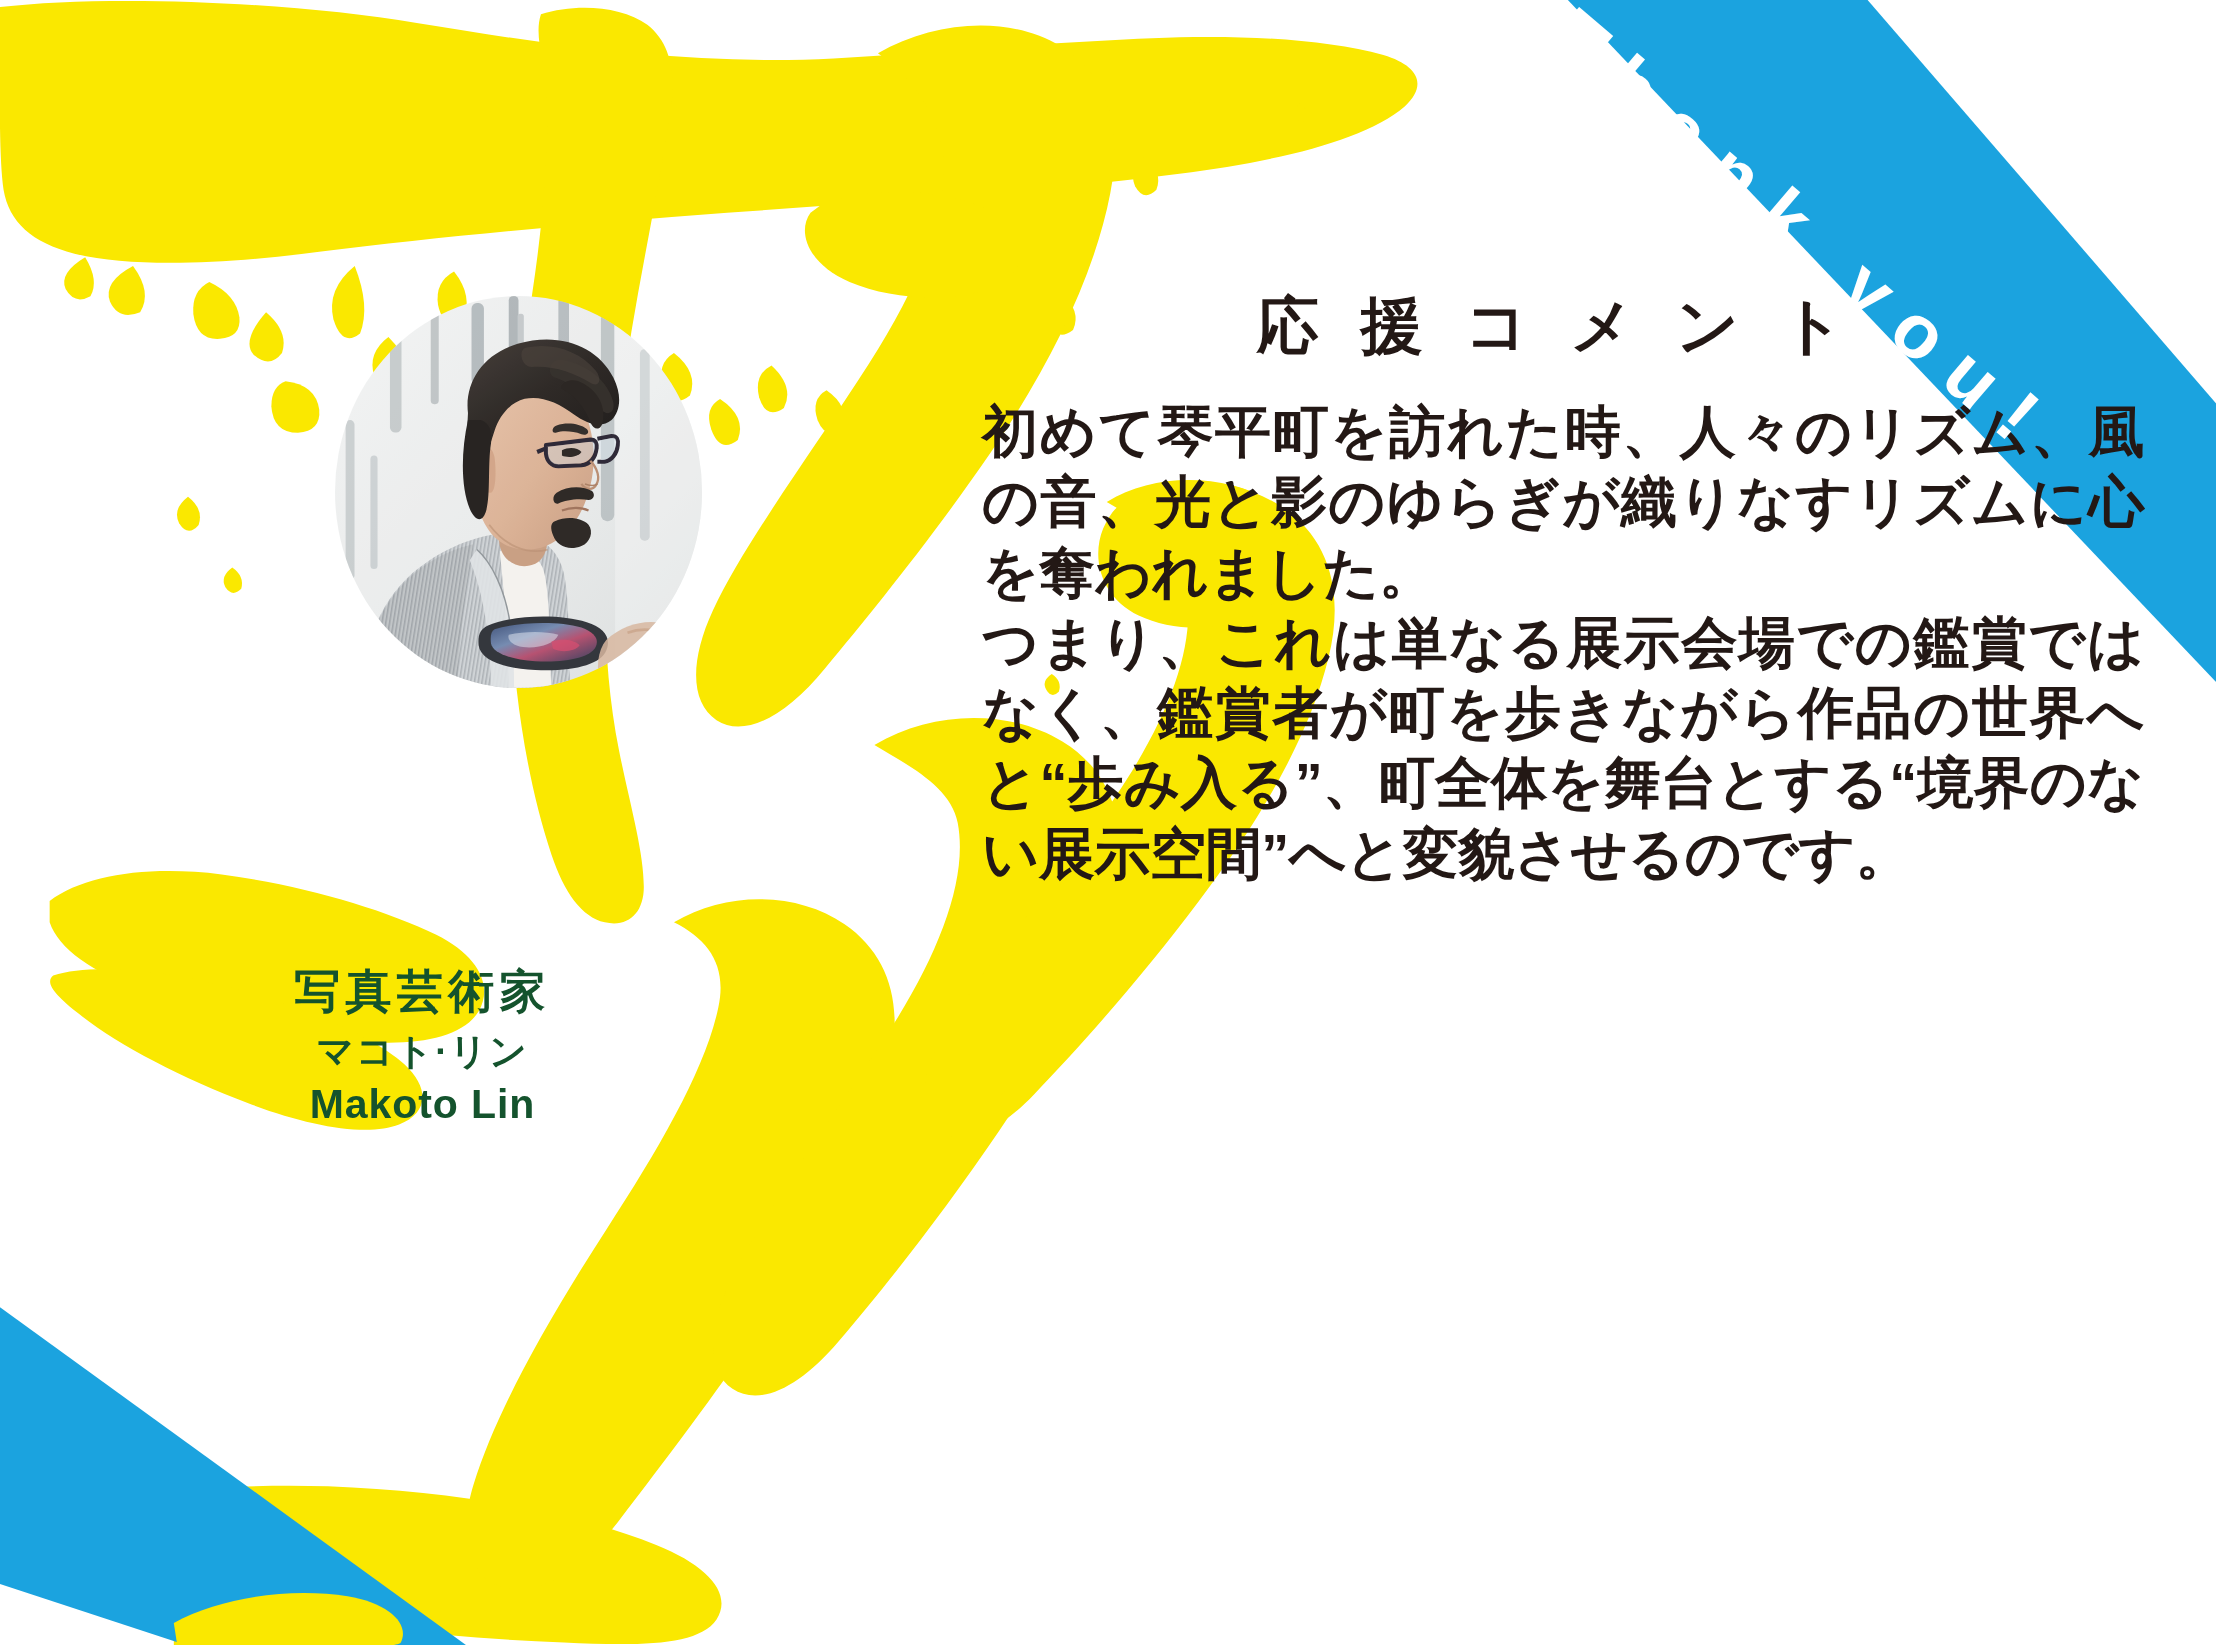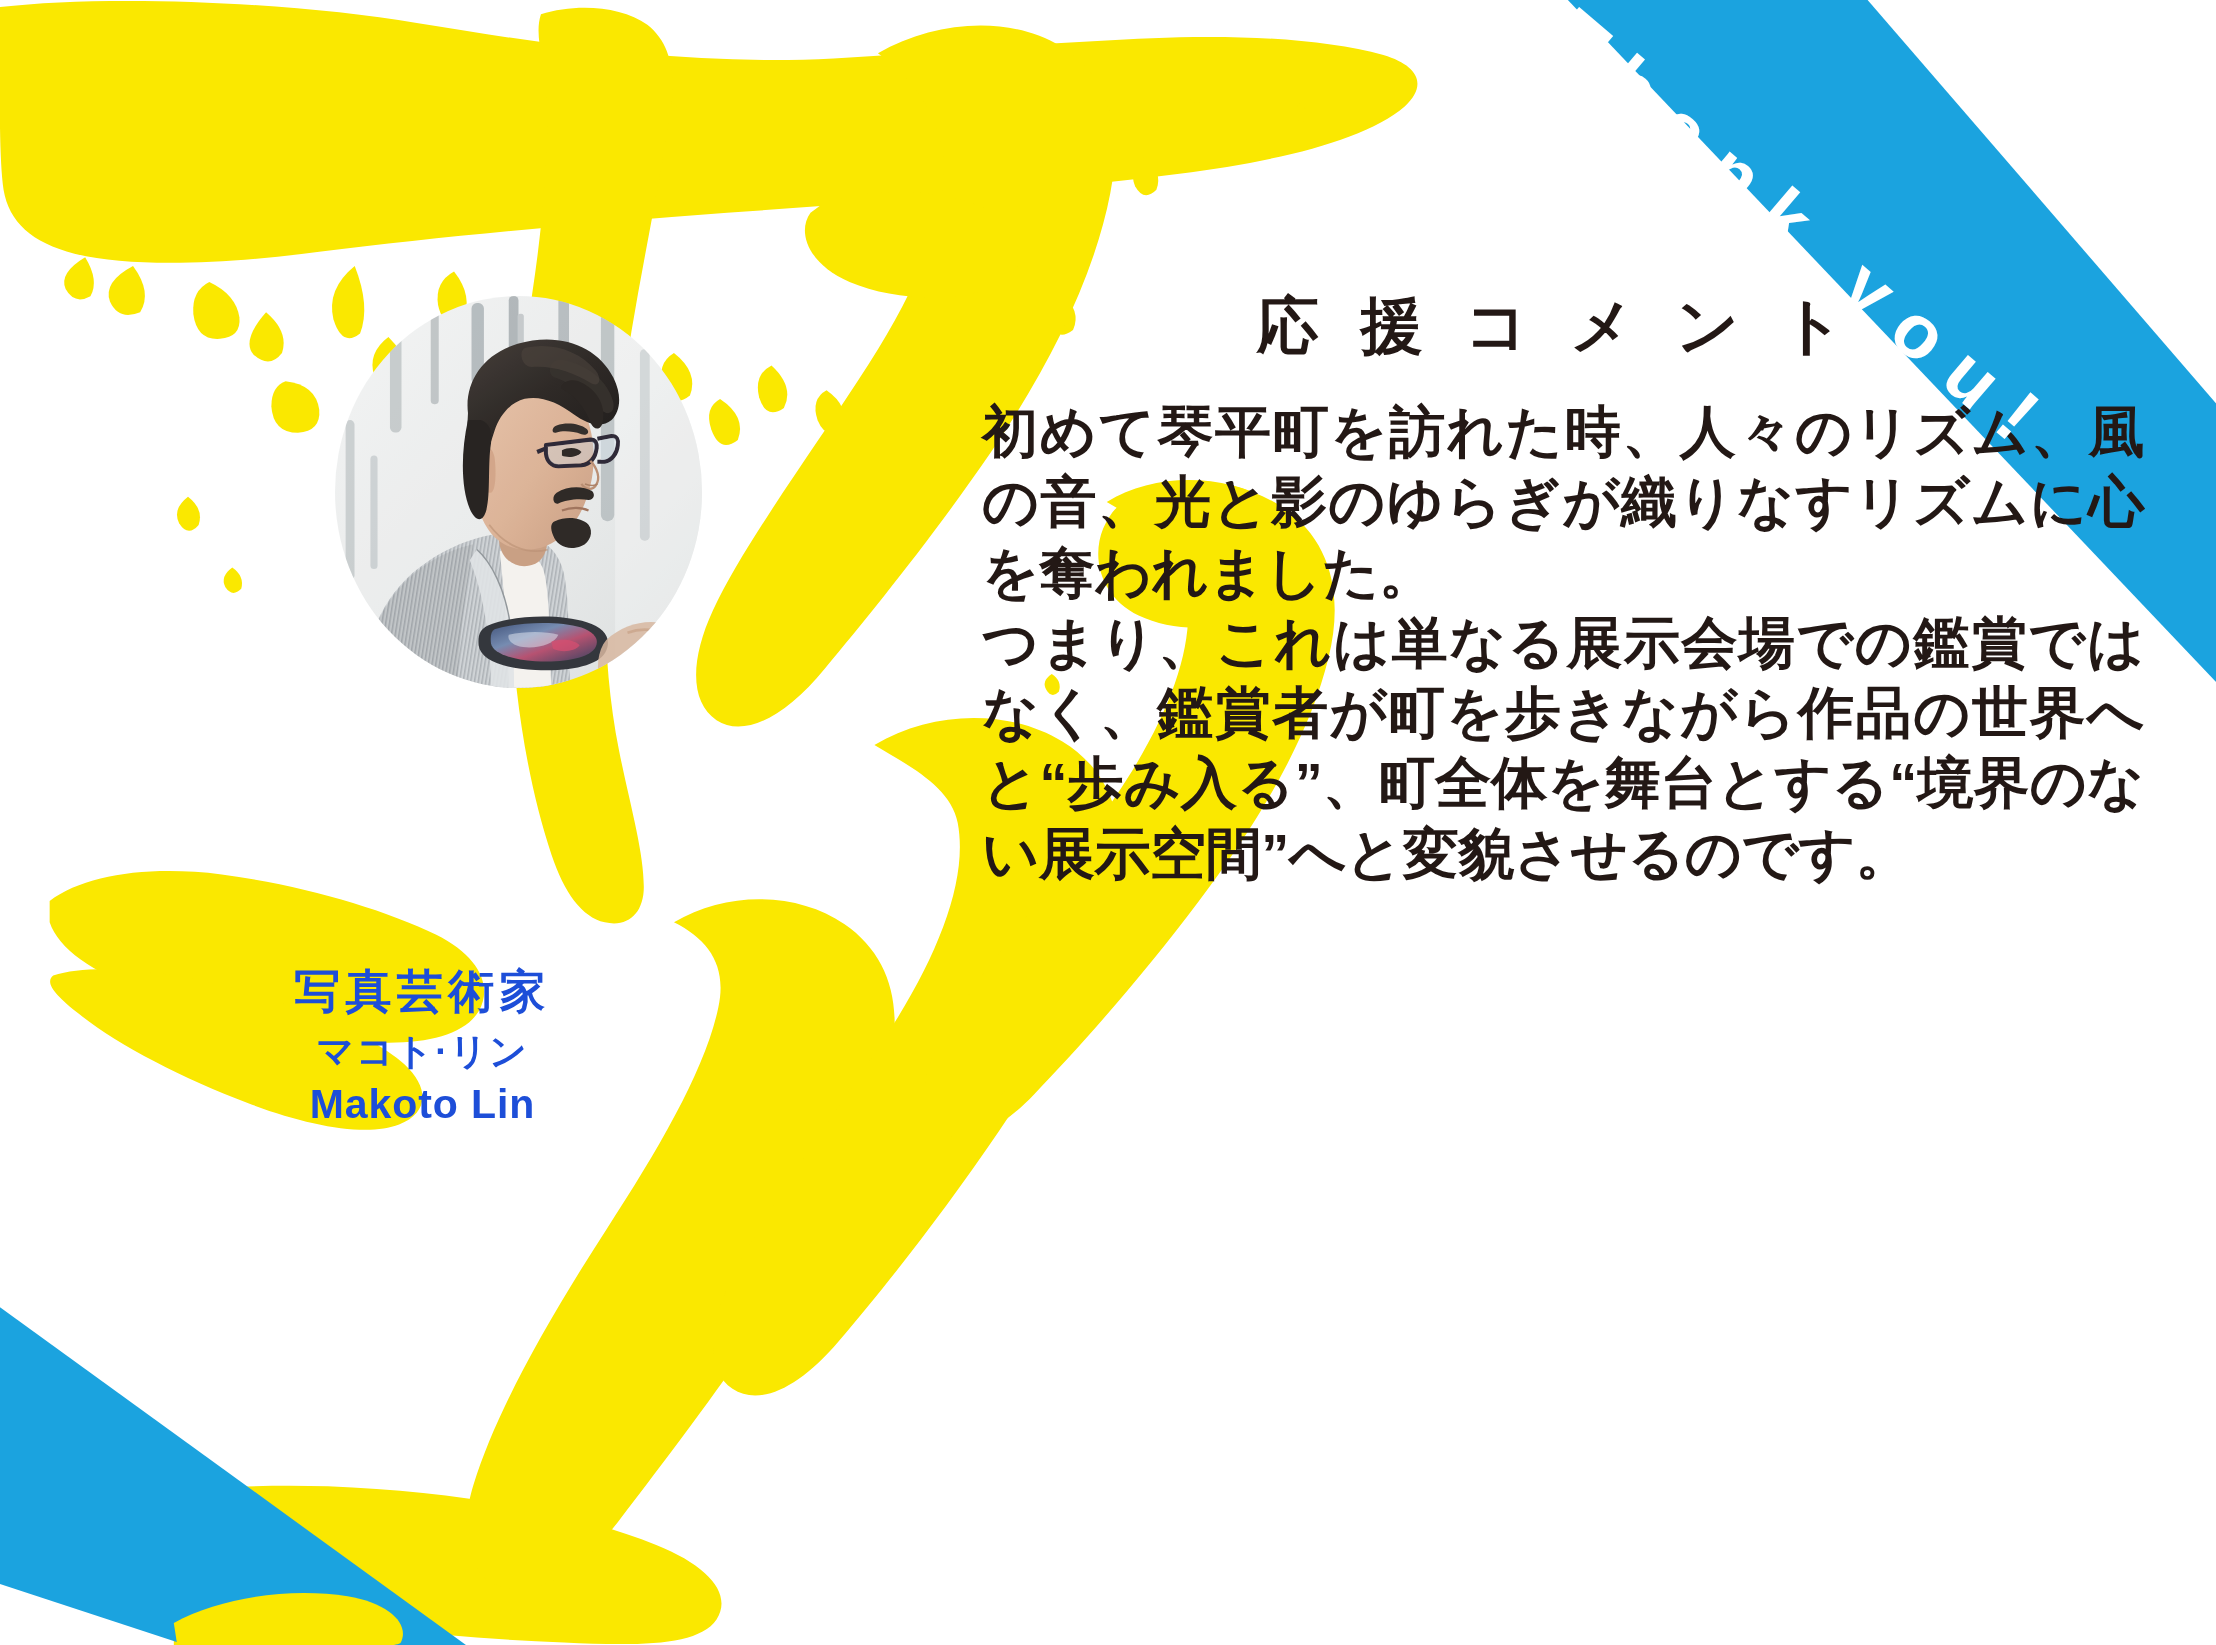--- a/index.html
+++ b/index.html
@@ -21,21 +21,21 @@
   
   #portrait{
     position:absolute;left:335px;top:296px;width:367px;height:392px;
     border-radius:50%;overflow:hidden;z-index:3;
   }
   #portrait .photo{position:absolute;inset:0;}
 
   
   #artist-block{
     position:absolute;left:174px;top:966px;width:497px;
-    text-align:center;z-index:6;color:#1d4ed8;
+    text-align:center;z-index:6;color:#14532d;
   }
   #artist-role{
     font-size:46px;font-weight:700;letter-spacing:5.3px;line-height:1.1;
     margin:0 0 14px 0;
   }
   #artist-name{
     font-size:113px;font-weight:700;letter-spacing:5.3px;line-height:1.0;
     margin:0 0 12.4px 0;
   }
   #artist-kana{

